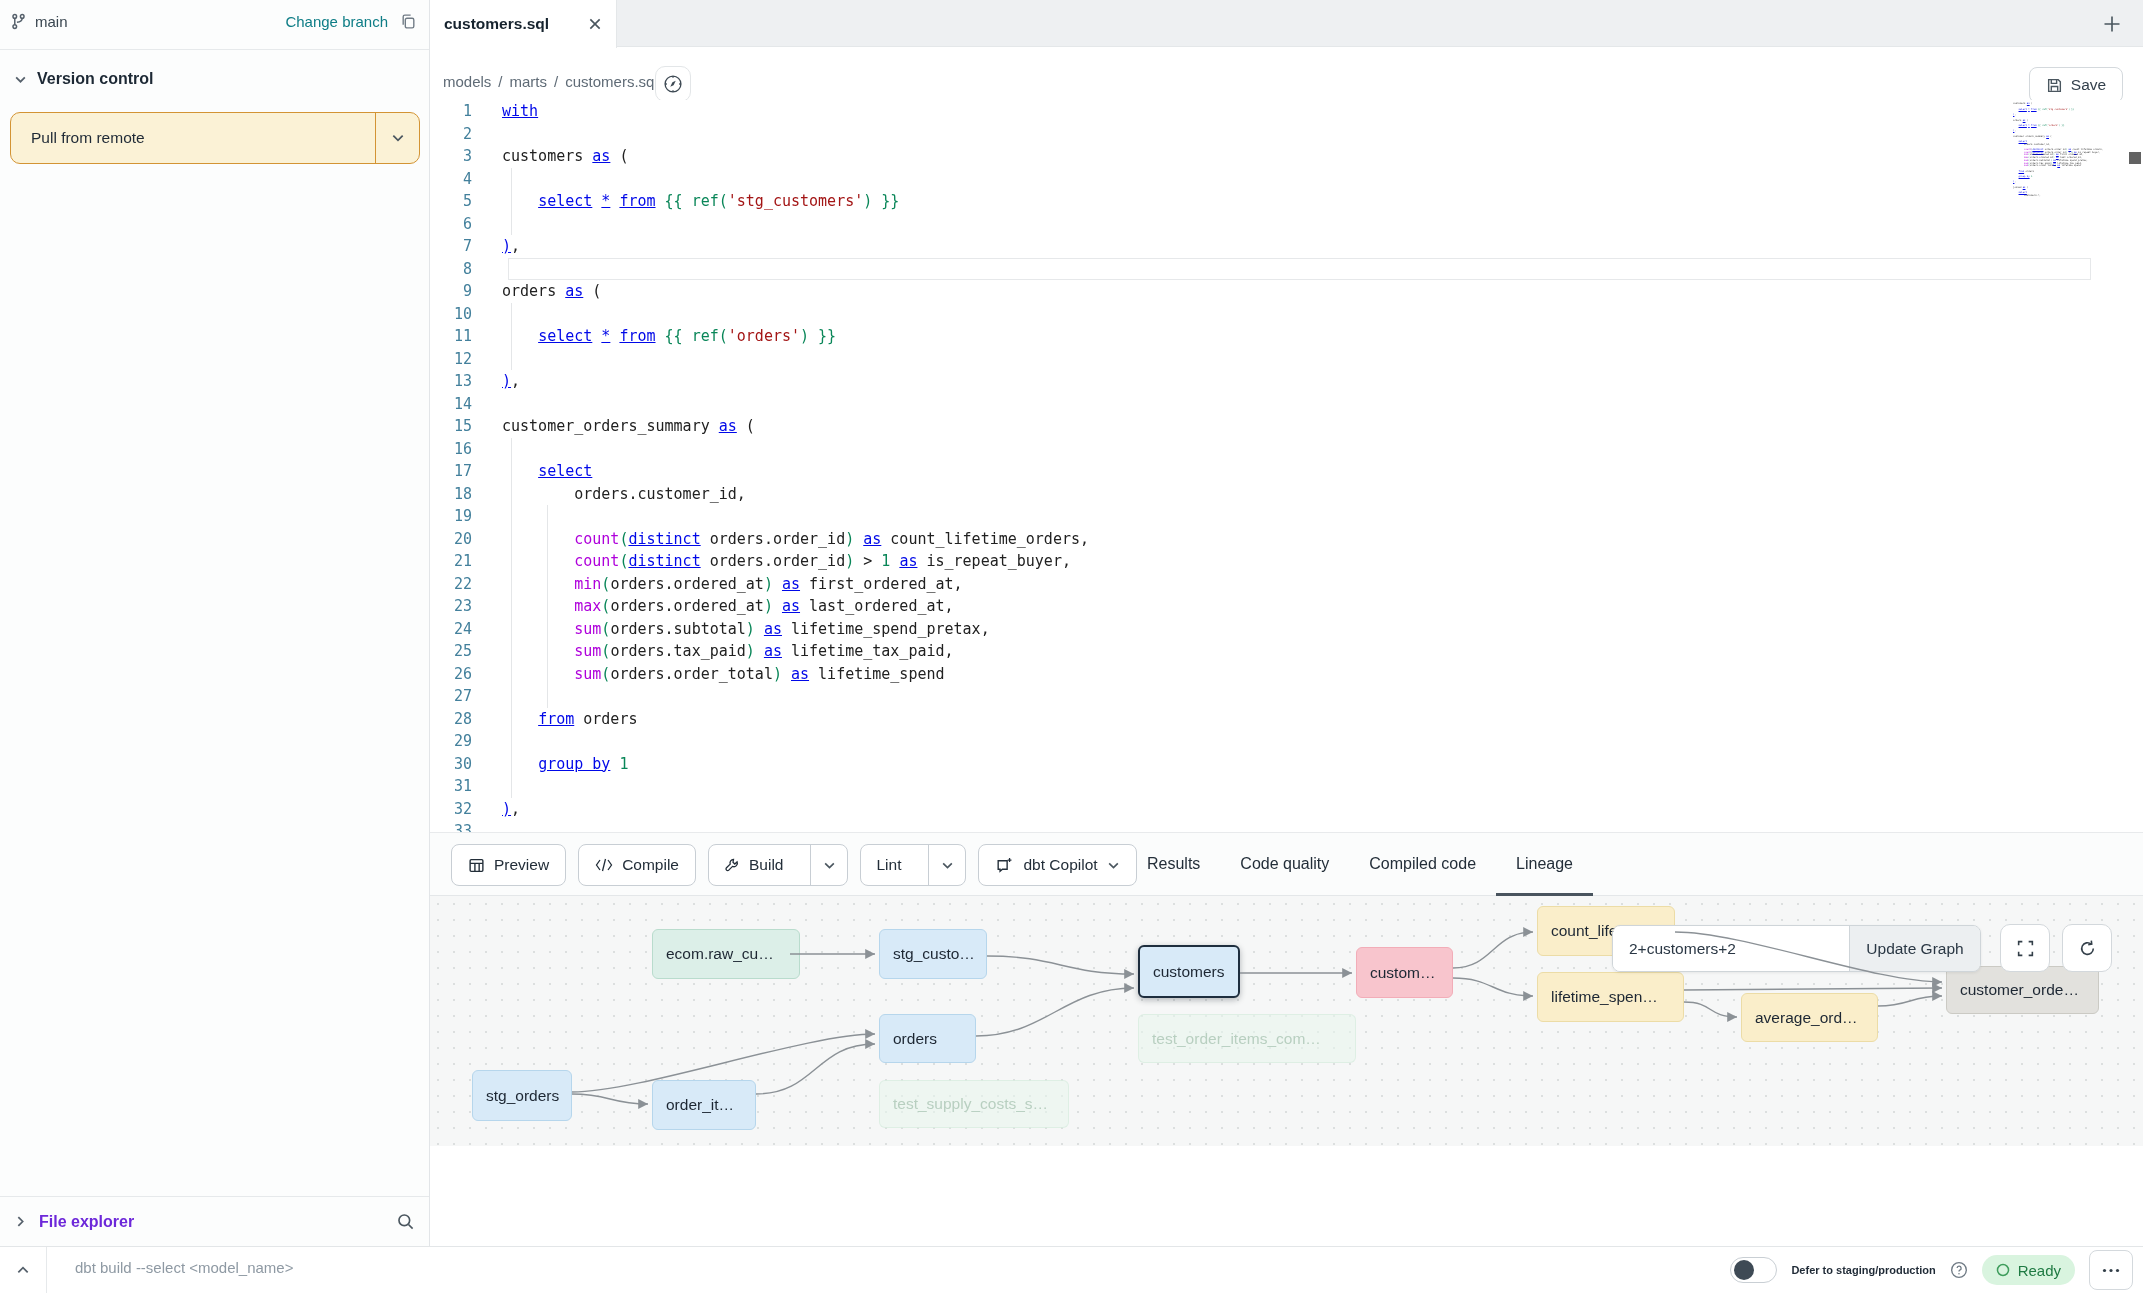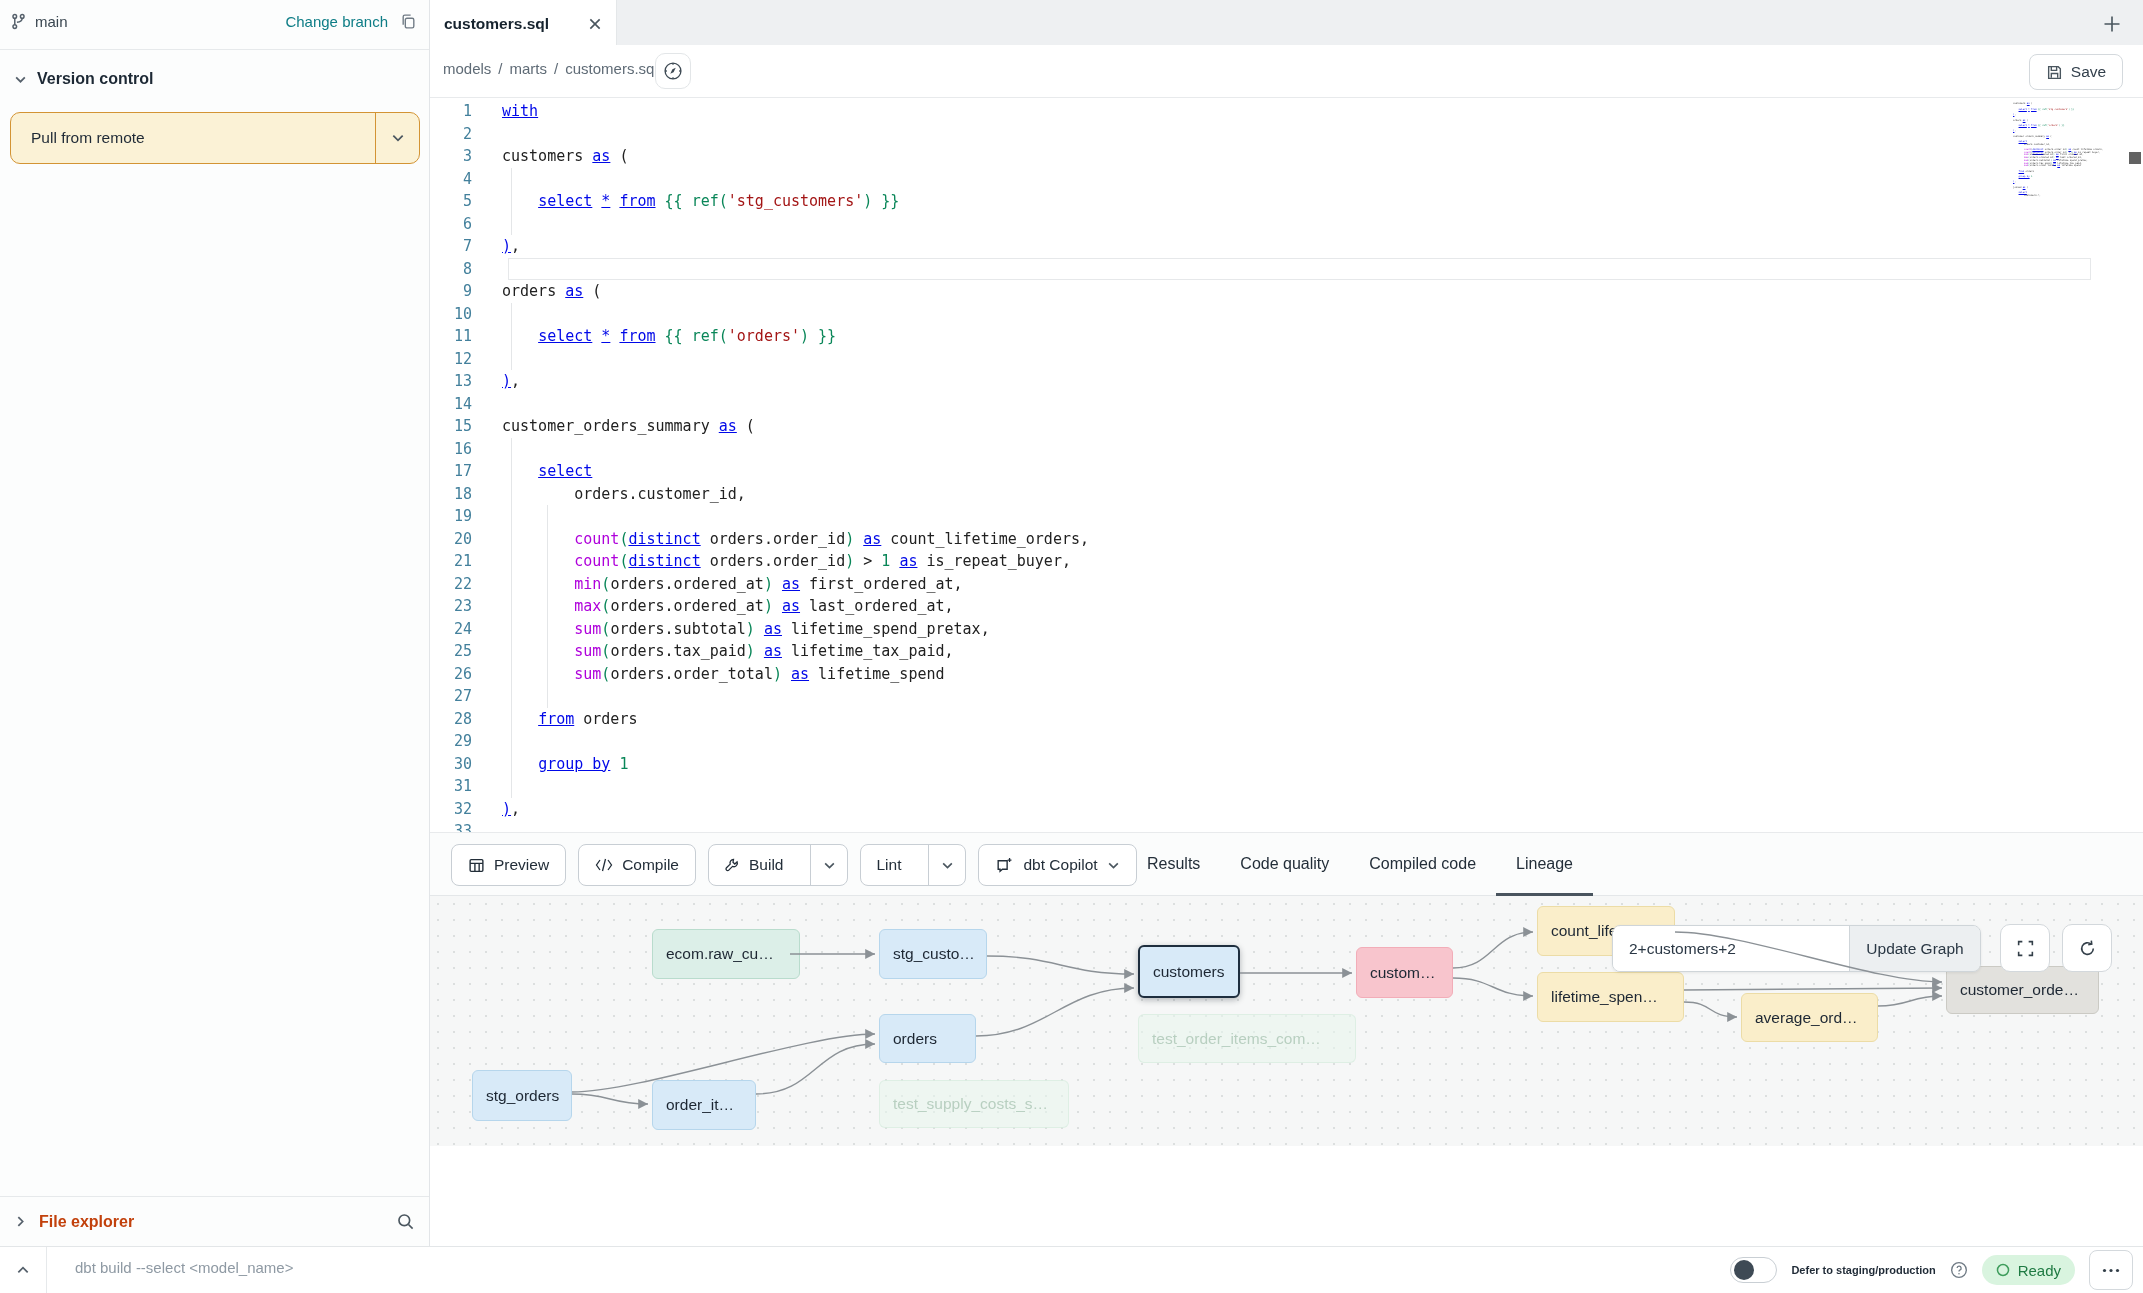--- a/index.html
+++ b/index.html
@@ -17,30 +17,30 @@
   .sb-top-right { position:absolute; right:12px; top:13px; display:flex; align-items:center; gap:12px; }
   .link { color:#0e7d86; font-size:15px; cursor:pointer; }
   .vc-header { display:flex; align-items:center; gap:10px; padding:20px 12px 14px 14px;
     font-size:16px; font-weight:bold; color:#1d2935; }
   .pull-btn { position:absolute; left:10px; top:112px; width:410px; height:52px;
     background:#fbf2d6; border:1px solid #d39434; border-radius:10px; display:flex; cursor:pointer; }
   .pull-main { flex:1; display:flex; align-items:center; padding-left:20px; font-size:15.5px; color:#1f2a36; }
   .pull-chev { width:44px; border-left:1px solid #d39434; display:flex; align-items:center; justify-content:center; }
   .fe-row { position:absolute; left:0; bottom:0; width:100%; height:50px; border-top:1px solid #e6e9eb;
     display:flex; align-items:center; padding:0 14px; gap:12px; background:#fcfdfd; }
-  .fe-label { font-size:16px; font-weight:bold; color:#c2410c; flex:1; }
+  .fe-label { font-size:16px; font-weight:bold; color:#6d28d9; flex:1; }
   
   .main { position:absolute; left:430px; top:0; width:1713px; height:1246px; background:#fff; }
   .tabbar { position:absolute; left:0; top:0; width:100%; height:47px; background:#eef0f2; border-bottom:1px solid #e4e7e9; }
   .tab-active { position:absolute; left:0; top:0; width:187px; height:48px; background:#fff;
     border-right:1px solid #e4e7e9; display:flex; align-items:center; padding:0 14px; gap:10px; cursor:pointer; }
   .tab-title { font-size:15.5px; font-weight:bold; color:#16232e; flex:1; }
   .plus-btn { position:absolute; right:18px; top:11px; width:26px; height:26px; display:flex;
     align-items:center; justify-content:center; cursor:pointer; }
-  .subheader { position:absolute; left:0; top:45px; width:100%; height:53px; background:#fff; border-bottom:1px solid #e8eaec; }
+  .subheader { position:absolute; left:0; top:58px; width:100%; height:53px; background:#fff; border-bottom:1px solid #e8eaec; }
   .crumbs { position:absolute; left:13px; top:15px; display:flex; align-items:center; gap:7px;
     font-size:15px; color:#5f6b76; }
   .compass-btn { position:absolute; left:225px; top:8px; width:36px; height:36px; border:1px solid #e3e6e8;
     border-radius:10px; display:flex; align-items:center; justify-content:center; background:#fff; cursor:pointer; }
   .save-btn { position:absolute; right:20px; top:9px; width:94px; height:36px; background:#fff;
     border:1px solid #d4d9dd; border-radius:8px; display:flex; align-items:center; justify-content:center;
     gap:8px; font-size:15.5px; color:#323f4b; cursor:pointer; }
   
   .editor { position:absolute; left:0; top:100px; width:100%; height:832px; background:#fff; overflow:hidden; }
   .cl { position:relative; height:22.5px; display:flex; font-family:"DejaVu Sans Mono", monospace;

